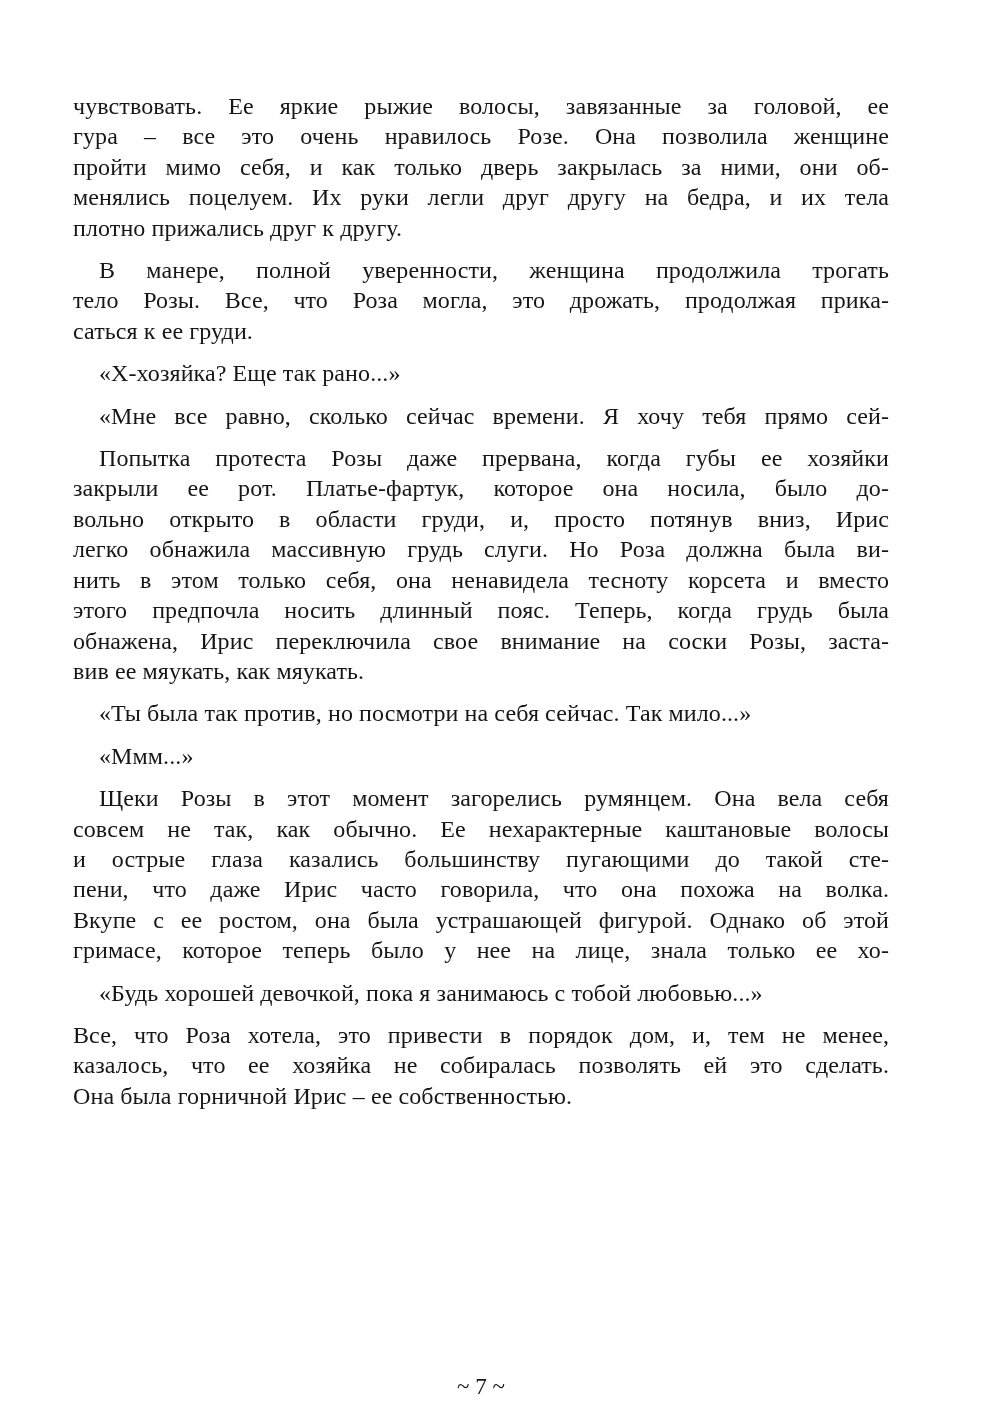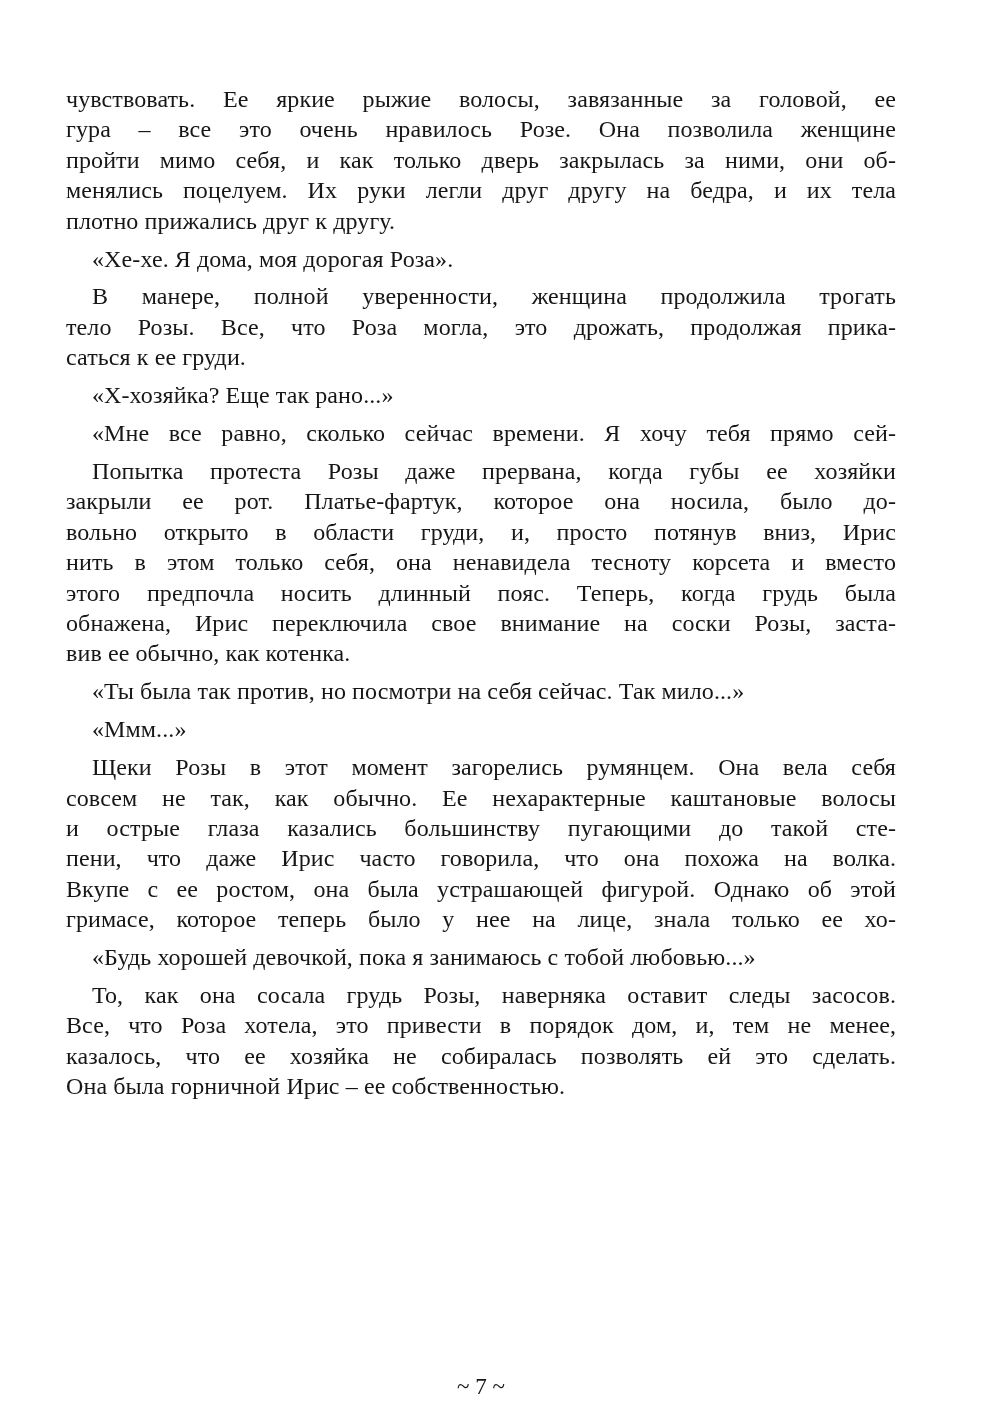--- a/index.html
+++ b/index.html
@@ -19,21 +19,21 @@
   .text-block {
     position: absolute;
     left: 61px;
     top: 79px;
     width: 840px;
     font-size: 24px;
     line-height: 30.4px;
     letter-spacing: 0.1px;
   }
   .para {
-    margin: 5px;
+    margin: 12px;
   }
   .para + .para {
     margin-top: 7.5px;
   }
   .line {
     text-align: justify;
     text-align-last: justify;
     white-space: normal;
   }
   .line.last {
@@ -59,60 +59,57 @@
 <div class="page">
   <div class="text-block">
       <div class="para">
         <div class="line">чувствовать. Ее яркие рыжие волосы, завязанные за головой, ее</div>
         <div class="line">гура – все это очень нравилось Розе. Она позволила женщине</div>
         <div class="line">пройти мимо себя, и как только дверь закрылась за ними, они об-</div>
         <div class="line">менялись поцелуем. Их руки легли друг другу на бедра, и их тела</div>
         <div class="line last">плотно прижались друг к другу.</div>
       </div>
       <div class="para">
-        <div class="line last indent">«Хе-хе. Я дома, моя дорогая Роза».</div>
-      </div>
-      <div class="para">
         <div class="line indent">В манере, полной уверенности, женщина продолжила трогать</div>
         <div class="line">тело Розы. Все, что Роза могла, это дрожать, продолжая прика-</div>
         <div class="line last">саться к ее груди.</div>
       </div>
       <div class="para">
         <div class="line last indent">«Х-хозяйка? Еще так рано...»</div>
       </div>
       <div class="para">
         <div class="line indent">«Мне все равно, сколько сейчас времени. Я хочу тебя прямо сей-</div>
       </div>
       <div class="para">
         <div class="line indent">Попытка протеста Розы даже прервана, когда губы ее хозяйки</div>
         <div class="line">закрыли ее рот. Платье-фартук, которое она носила, было до-</div>
         <div class="line">вольно открыто в области груди, и, просто потянув вниз, Ирис</div>
+        <div class="line">легко обнажила массивную грудь слуги. Но Роза должна была ви-</div>
         <div class="line">нить в этом только себя, она ненавидела тесноту корсета и вместо</div>
         <div class="line">этого предпочла носить длинный пояс. Теперь, когда грудь была</div>
         <div class="line">обнажена, Ирис переключила свое внимание на соски Розы, заста-</div>
-        <div class="line last">вив ее обычно, как котенка.</div>
+        <div class="line last">вив ее мяукать, как мяукать.</div>
       </div>
       <div class="para">
         <div class="line last indent">«Ты была так против, но посмотри на себя сейчас. Так мило...»</div>
       </div>
       <div class="para">
         <div class="line last indent">«Ммм...»</div>
       </div>
       <div class="para">
         <div class="line indent">Щеки Розы в этот момент загорелись румянцем. Она вела себя</div>
         <div class="line">совсем не так, как обычно. Ее нехарактерные каштановые волосы</div>
         <div class="line">и острые глаза казались большинству пугающими до такой сте-</div>
         <div class="line">пени, что даже Ирис часто говорила, что она похожа на волка.</div>
         <div class="line">Вкупе с ее ростом, она была устрашающей фигурой. Однако об этой</div>
         <div class="line">гримасе, которое теперь было у нее на лице, знала только ее хо-</div>
       </div>
       <div class="para">
         <div class="line last indent">«Будь хорошей девочкой, пока я занимаюсь с тобой любовью...»</div>
       </div>
       <div class="para">
-        <div class="line indent">То, как она сосала грудь Розы, наверняка оставит следы засосов.</div>
         <div class="line">Все, что Роза хотела, это привести в порядок дом, и, тем не менее,</div>
         <div class="line">казалось, что ее хозяйка не собиралась позволять ей это сделать.</div>
         <div class="line last">Она была горничной Ирис – ее собственностью.</div>
       </div>
     </div>
   <div class="footer">~ 7 ~</div>
 </div>
 
 </body></html>

